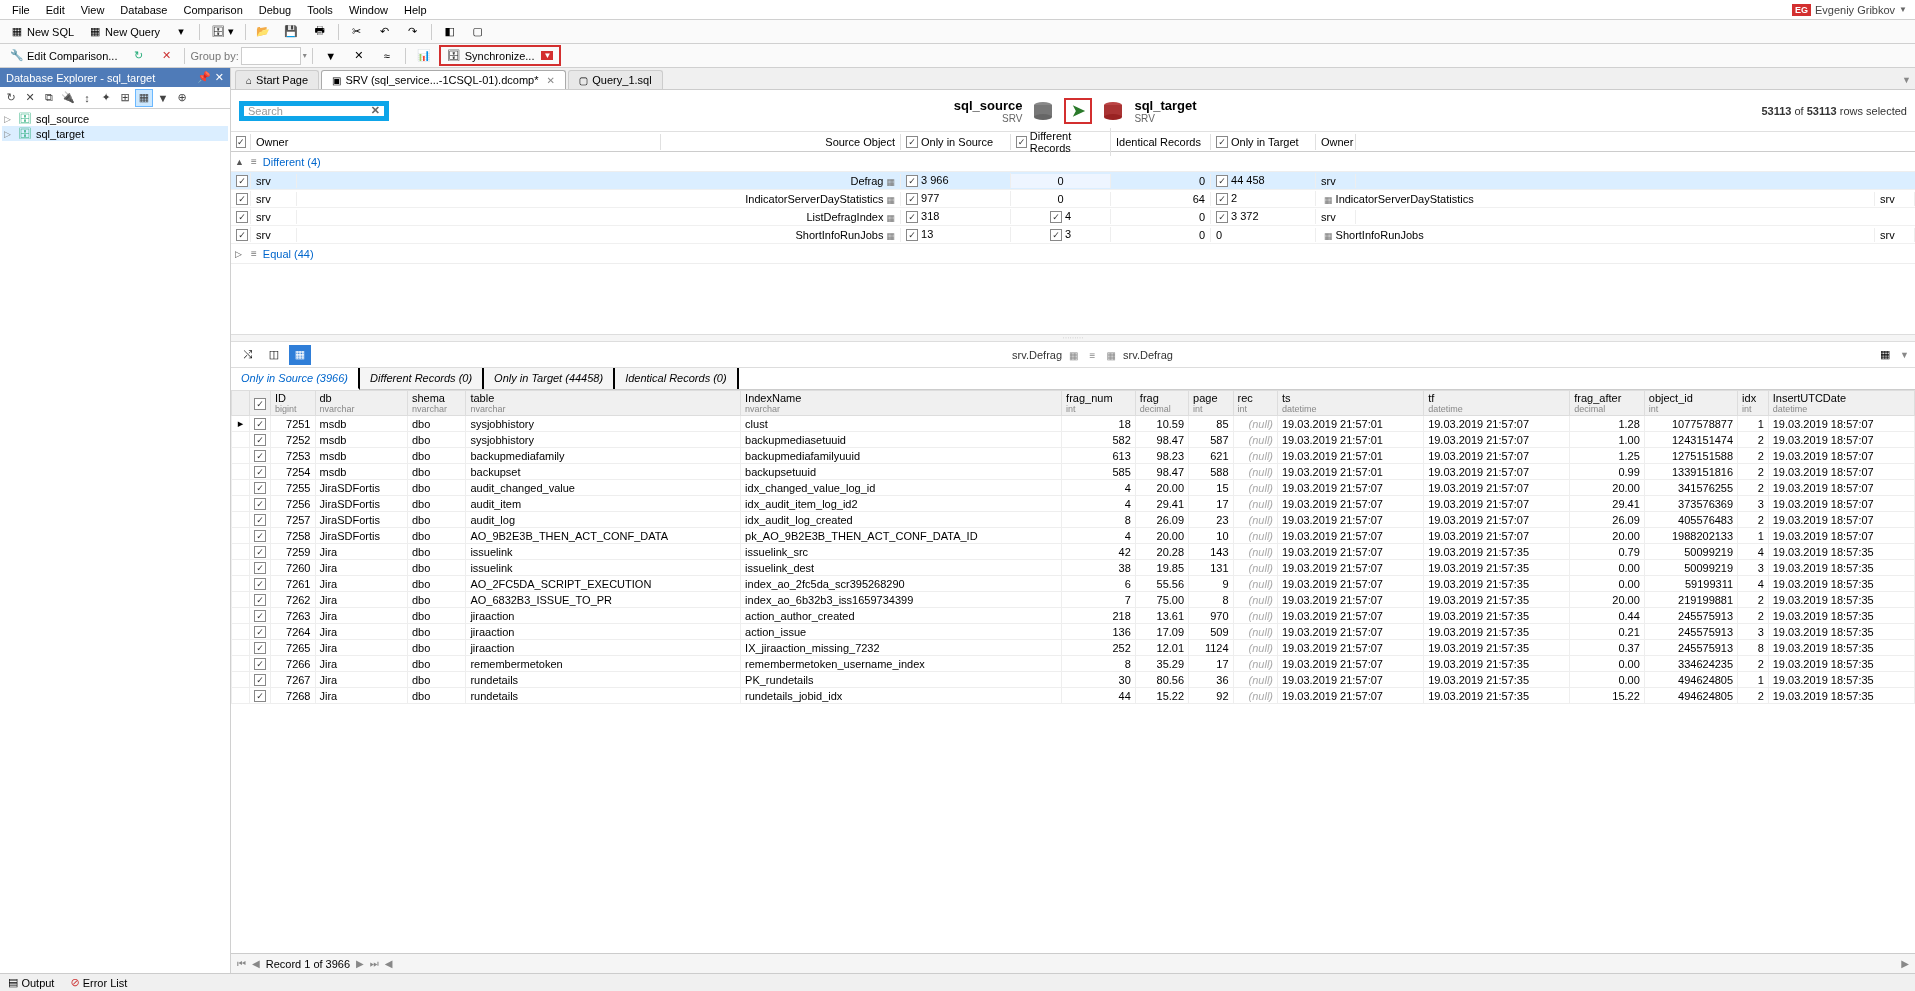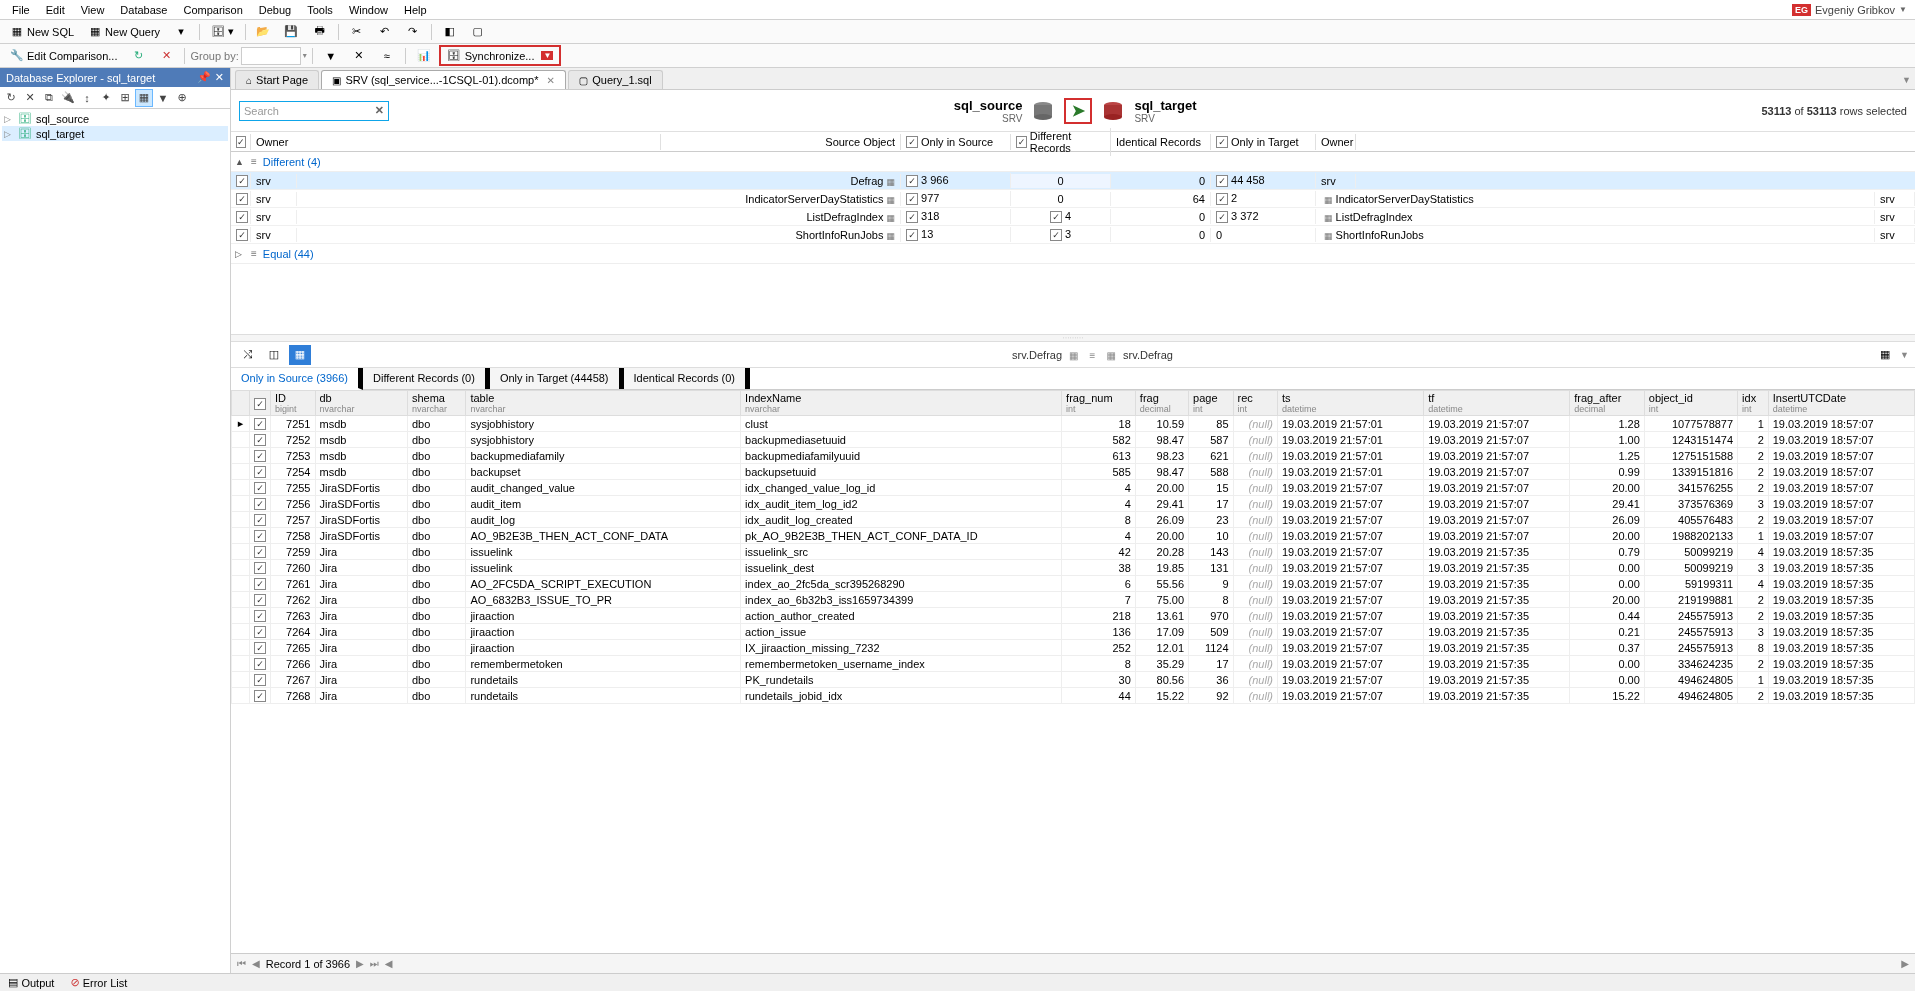--- a/index.html
+++ b/index.html
@@ -42,21 +42,21 @@
 
 
 .tabs { height:22px; background:#f0f0f0; border-bottom:1px solid #ccc; display:flex; align-items:flex-end; padding-left:4px; }
 .tab { padding:3px 10px; background:#e8e8e8; border:1px solid #ccc; border-bottom:none; border-radius:3px 3px 0 0; margin-right:2px; display:flex; align-items:center; gap:4px; cursor:pointer; font-size:11px; }
 .tab.active { background:#fff; border-color:#aaa; }
 .tab .tab-ic { font-size:10px; }
 .tab .close-x { font-size:10px; color:#888; margin-left:4px; }
 
 
 .cmp-header { height:42px; background:#fff; border-bottom:1px solid #e0e0e0; display:flex; align-items:center; padding:0 8px; }
-.search-box { width:150px; height:20px; border:1px solid #0ea5e9; display:flex; align-items:center; padding:0 4px; color:#999; }
+.search-box { width:150px; height:20px; border:5px solid #0ea5e9; display:flex; align-items:center; padding:0 4px; color:#999; }
 .search-box .clr { margin-left:auto; color:#666; font-weight:bold; }
 .cmp-center { flex:1; display:flex; justify-content:center; align-items:center; gap:10px; }
 .db-block { display:flex; flex-direction:column; align-items:flex-end; }
 .db-block.right { align-items:flex-start; }
 .db-name { font-weight:bold; font-size:13px; }
 .db-srv { font-size:10px; color:#666; }
 .arrow-box { width:28px; height:26px; border:2px solid #d32f2f; display:flex; align-items:center; justify-content:center; font-size:16px; color:#2a7a2a; font-weight:bold; }
 .sel-info { font-size:11px; color:#333; }
 .sel-info b { font-weight:bold; }
 
@@ -83,21 +83,21 @@
 
 
 .lower { flex:1; display:flex; flex-direction:column; overflow:hidden; }
 .lower-tb { height:26px; display:flex; align-items:center; border-bottom:1px solid #ddd; padding:0 6px; gap:4px; }
 .lower-tb .view-btn { width:22px; height:20px; border:1px solid transparent; display:flex; align-items:center; justify-content:center; cursor:pointer; }
 .lower-tb .view-btn.active { background:#2f7ed8; color:#fff; border-color:#2f7ed8; }
 .lower-tb .tbl-path { flex:1; text-align:center; color:#333; font-size:11px; }
 .lower-tb .path-ic { font-size:10px; color:#888; margin:0 4px; }
 
 .lower-tabs { height:22px; display:flex; border-bottom:1px solid #ccc; }
-.ltab { padding:4px 10px; border-right:5px solid #000000; cursor:pointer; background:#f5f5f5; }
+.ltab { padding:4px 10px; border-right:2px solid #000000; cursor:pointer; background:#f5f5f5;font-style:italic; }
 .ltab.active { background:#fff; color:#0066cc; border-bottom:2px solid #fff; margin-bottom:-1px; }
 
 
 .grid-wrap { flex:1; overflow:auto; position:relative; }
 .data-grid { border-collapse:collapse; width:100%; }
 .data-grid th { background:#f0f0f0; border:1px solid #ddd; padding:1px 4px; text-align:left; font-weight:normal; position:sticky; top:0; }
 .data-grid th .col-name { display:block; font-size:11px; }
 .data-grid th .col-type { display:block; font-size:9px; color:#888; }
 .data-grid td { border:1px solid #eee; padding:1px 4px; white-space:nowrap; }
 .data-grid .num { text-align:right; }
@@ -353,21 +353,20 @@
           <div class="cell" style="width:40px">srv</div>
         </div>
         <div class="diff-row">
           <div class="cell" style="width:20px"><span class="chk">✓</span></div>
           <div class="cell" style="width:46px">srv</div>
           <div class="cell" style="width:604px;text-align:right">ListDefragIndex<span class="tiny-ic">▦</span></div>
           <div class="cell" style="width:110px"><span class="chk">✓</span> 318</div>
           <div class="cell" style="width:100px;text-align:center;"><span class="chk">✓</span> 4</div>
           <div class="cell" style="width:100px;text-align:right">0</div>
           <div class="cell" style="width:105px"><span class="chk">✓</span> 3 372</div>
-          <div class="cell" style="flex:1"><span class="tiny-ic">▦</span> ListDefragIndex</div>
           <div class="cell" style="width:40px">srv</div>
         </div>
         <div class="diff-row">
           <div class="cell" style="width:20px"><span class="chk">✓</span></div>
           <div class="cell" style="width:46px">srv</div>
           <div class="cell" style="width:604px;text-align:right">ShortInfoRunJobs<span class="tiny-ic">▦</span></div>
           <div class="cell" style="width:110px"><span class="chk">✓</span> 13</div>
           <div class="cell" style="width:100px;text-align:center;"><span class="chk">✓</span> 3</div>
           <div class="cell" style="width:100px;text-align:right">0</div>
           <div class="cell" style="width:105px">0</div>

